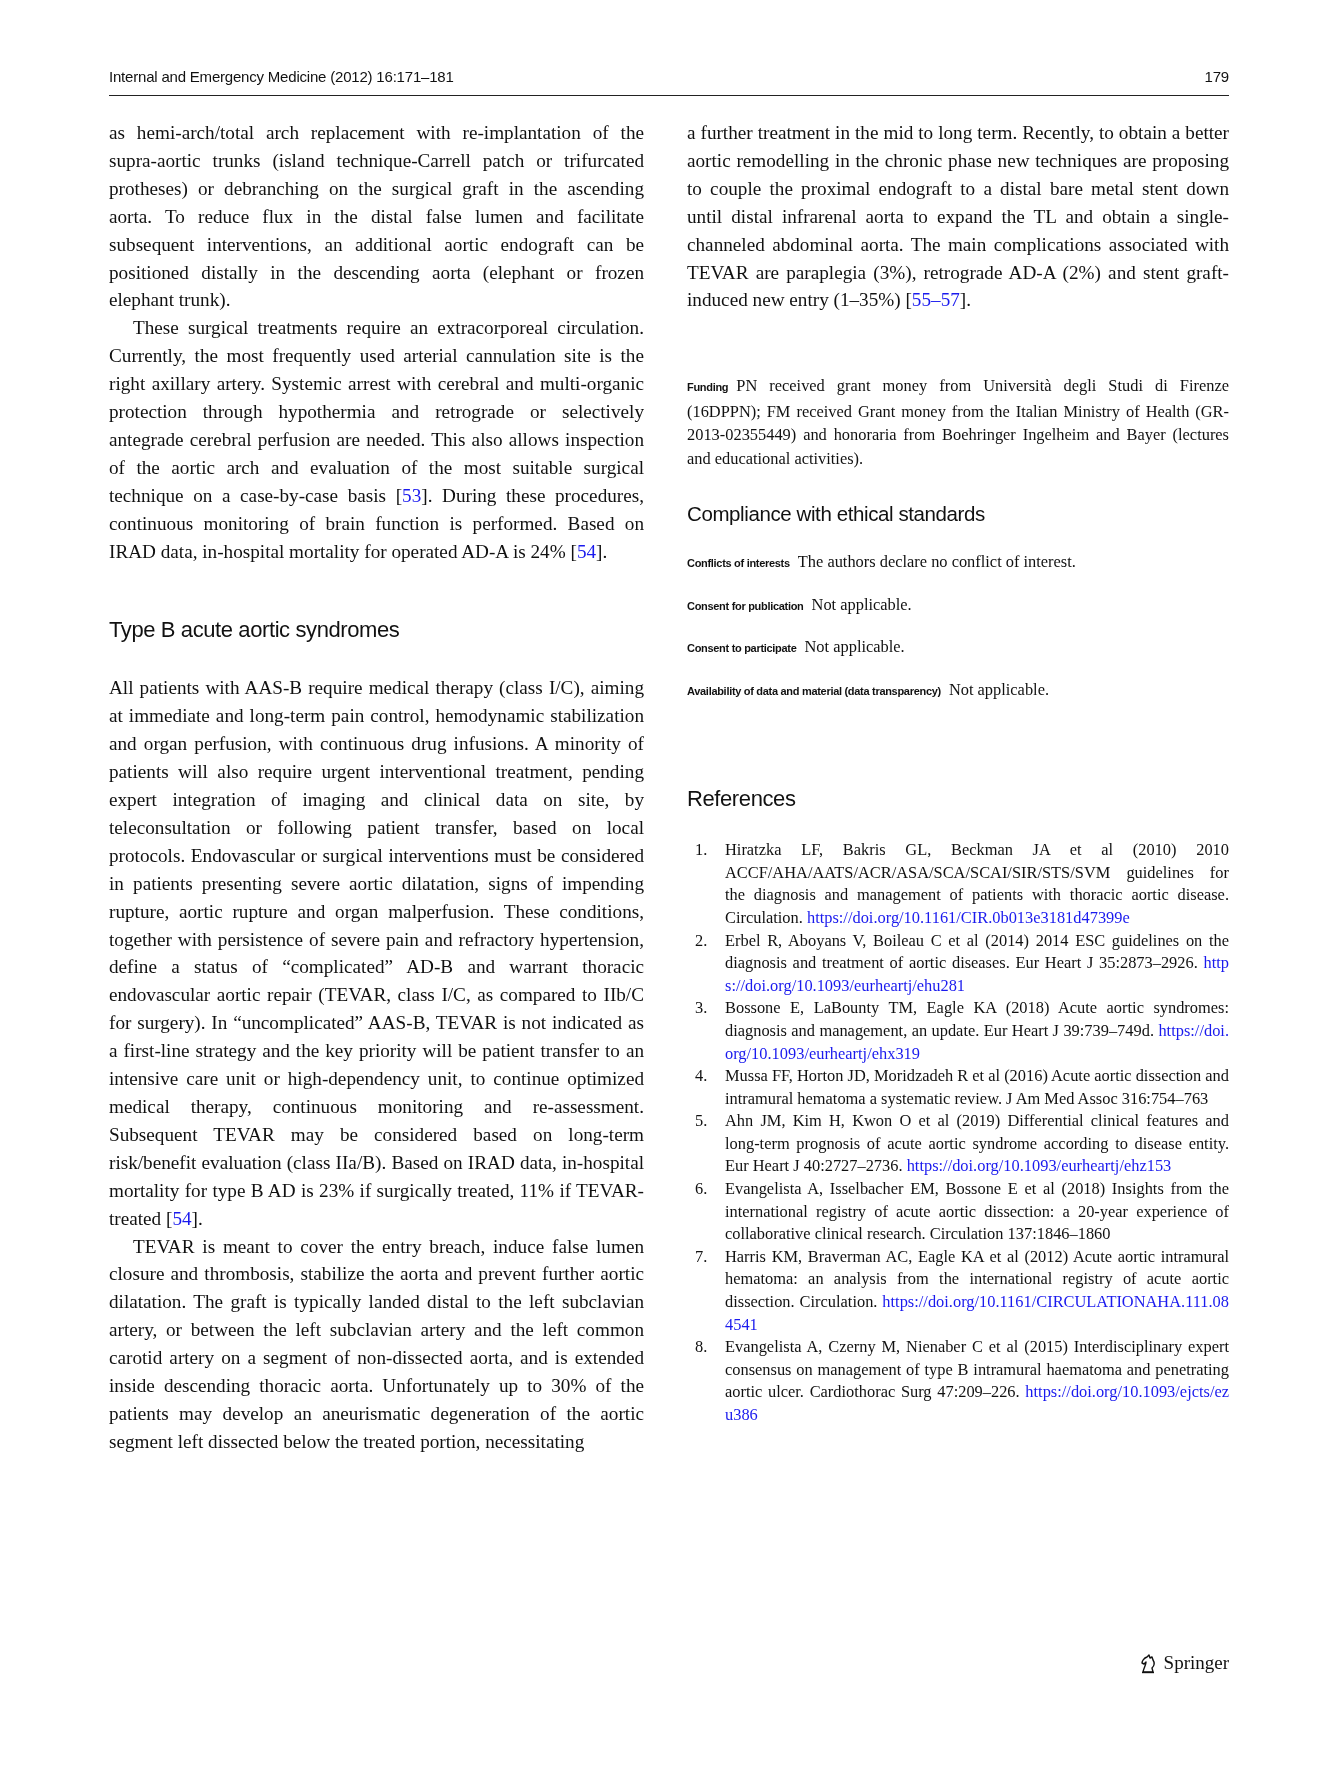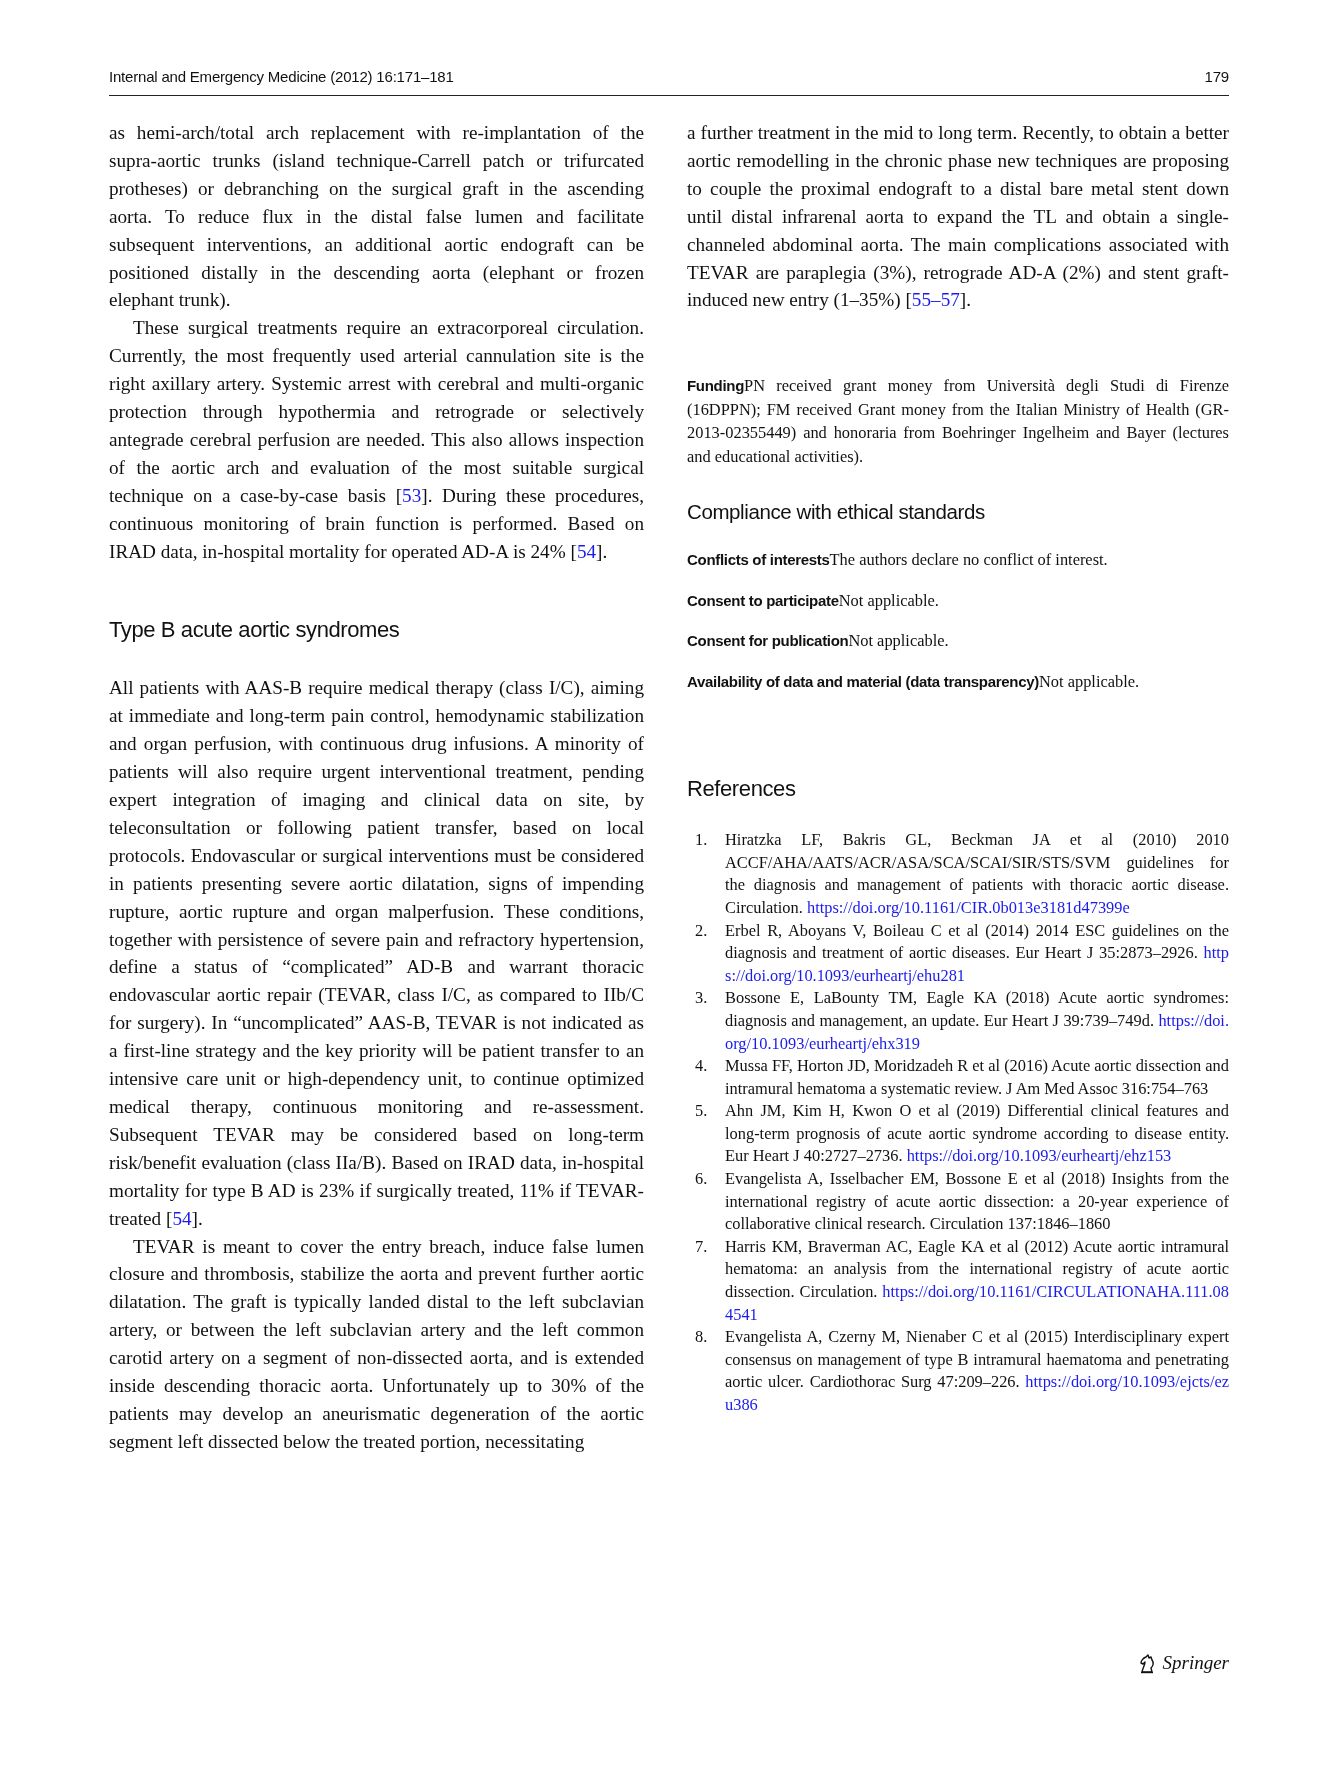--- a/index.html
+++ b/index.html
@@ -30,33 +30,33 @@
   .sec-head {
     font-family: "Liberation Sans", "DejaVu Sans", sans-serif;
     font-weight: normal; font-size: 22px; letter-spacing: -0.4px;
     margin: 0; color: #111;
   }
   .decl {
     font-size: 16.4px; line-height: 23.5px; margin: 0; text-align: justify;
   }
   .decl-label {
     font-family: "Liberation Sans", "DejaVu Sans", sans-serif;
-    font-weight: bold; font-size: 15px; letter-spacing: -0.3px; 
+    font-weight: bold; font-size: 11px; letter-spacing: -0.3px; margin-right: 8px;
   }
   .refs { list-style: none; margin: 0; padding: 0; }
   .ref {
     display: flex; font-size: 16.4px; line-height: 22.6px; margin-bottom: 0;
   }
   .ref-num { width: 38px; flex: none; text-align: left; padding-left: 8px; box-sizing: border-box; }
   .ref-text { flex: 1; text-align: justify; }
   .link { color: #1a1aee; text-decoration: none; word-break: break-all; }
   .footer-logo {
     position: absolute; right: 113px; top: 1652px;
     display: flex; align-items: center; gap: 6px;
-    font-family: "Liberation Serif", "DejaVu Serif", serif; font-size: 19px; color: #111; font-style: italic;
+    font-family: "Liberation Serif", "DejaVu Serif", serif; font-size: 19px; color: #111;
   }
   .horse { width: 20px; height: 22px; }
 </style>
 </head>
 <body>
 
 <div class="running-head">
   <span>Internal and Emergency Medicine (2012) 16:171–181</span>
   <span>179</span>
 </div>
@@ -76,22 +76,22 @@
   <p class="para"><span>a further treatment in the mid to long term. Recently, to obtain a better aortic remodelling in the chronic phase new techniques are proposing to couple the proximal endograft to a distal bare metal stent down until distal infrarenal aorta to expand the TL and obtain a single-channeled abdominal aorta. The main complications associated with TEVAR are paraplegia (3%), retrograde AD-A (2%) and stent graft-induced new entry (1–35%) [</span><a class="cite">55–57</a><span>].</span></p>
 
   <p class="decl" style="margin-top:60px;">
     <span class="decl-label">Funding</span><span>PN received grant money from Università degli Studi di Firenze (16DPPN); FM received Grant money from the Italian Ministry of Health (GR-2013-02355449) and honoraria from Boehringer Ingelheim and Bayer (lectures and educational activities).</span>
   </p>
 
   <h2 class="sec-head" style="font-size:20.5px;margin-top:30px;margin-bottom:22px;">Compliance with ethical standards</h2>
 
   <div>
     <p class="decl" style="margin-bottom:17px;"><span class="decl-label">Conflicts of interests</span><span>The authors declare no conflict of interest.</span></p>
+    <p class="decl" style="margin-bottom:17px;"><span class="decl-label">Consent for publication</span><span>Not applicable.</span></p>
     <p class="decl" style="margin-bottom:17px;"><span class="decl-label">Consent to participate</span><span>Not applicable.</span></p>
-    <p class="decl" style="margin-bottom:17px;"><span class="decl-label">Consent for publication</span><span>Not applicable.</span></p>
     <p class="decl"><span class="decl-label">Availability of data and material (data transparency)</span><span>Not applicable.</span></p>
   </div>
 
   <h2 class="sec-head" style="margin-top:82px;margin-bottom:26px;">References</h2>
 
   <ol class="refs">
     <li class="ref">
         <span class="ref-num">1.</span>
         <span class="ref-text"><span>Hiratzka LF, Bakris GL, Beckman JA et al (2010) 2010 ACCF/AHA/AATS/ACR/ASA/SCA/SCAI/SIR/STS/SVM guidelines for the diagnosis and management of patients with thoracic aortic disease. Circulation. </span><a class="link">https://doi.org/10.1161/CIR.0b013e3181d47399e</a></span>
       </li>

